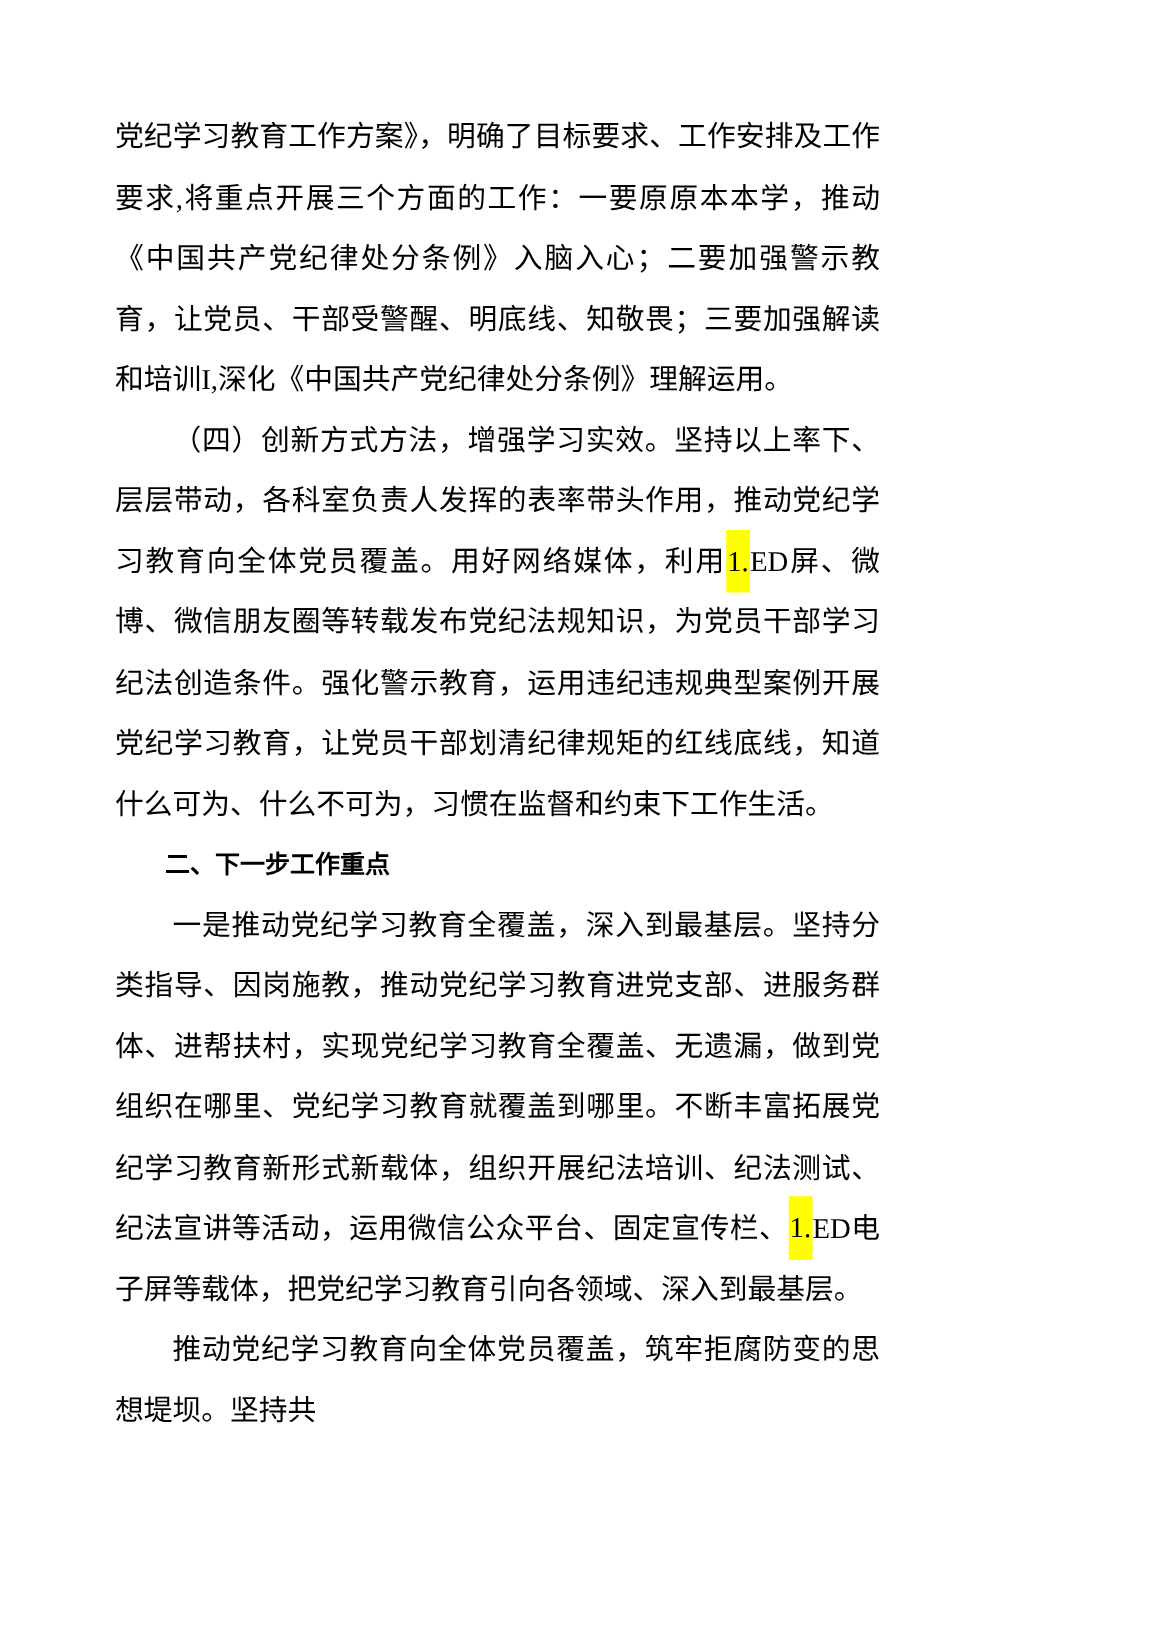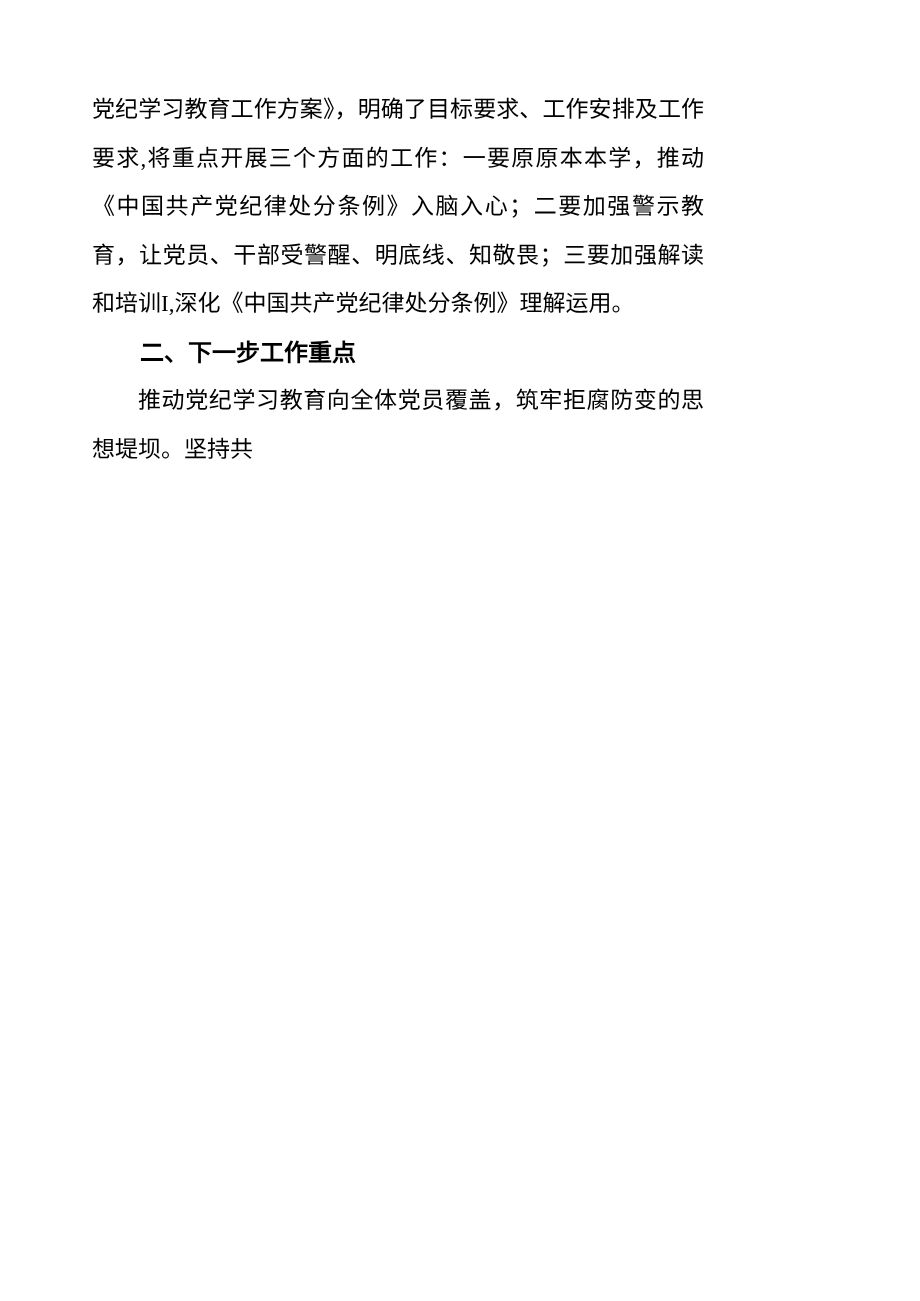--- a/index.html
+++ b/index.html
@@ -36,32 +36,34 @@
     text-justify: inter-ideograph;
     text-indent: 2em;
     word-break: break-all;
   }
   .para.no-indent {
     text-indent: 0;
   }
   .para.heading {
     font-family: "Liberation Sans", sans-serif;
     font-weight: bold;
-    font-size: 24px;
+    font-size: 20px;
     text-align: left;
   }
   
   .hl {
     background: var(--hl, #ffff00);
     color: inherit;
     padding: 12.75px 1px;
   }
 </style>
 </head>
 <body>
 
 <div class="page">
   <div class="doc-body">
       <p class="para no-indent"><span>党纪学习教育工作方案》，明确了目标要求、工作安排及工作要求,将重点开展三个方面的工作：一要原原本本学，推动《中国共产党纪律处分条例》入脑入心；二要加强警示教育，让党员、干部受警醒、明底线、知敬畏；三要加强解读和培训I,深化《中国共产党纪律处分条例》理解运用。</span></p>
+      <p class="para"><span>（四）创新方式方法，增强学习实效。坚持以上率下、层层带动，各科室负责人发挥的表率带头作用，推动党纪学习教育向全体党员覆盖。用好网络媒体，利用</span><mark class="hl">1.</mark><span>ED屏、微博、微信朋友圈等转载发布党纪法规知识，为党员干部学习纪法创造条件。强化警示教育，运用违纪违规典型案例开展党纪学习教育，让党员干部划清纪律规矩的红线底线，知道什么可为、什么不可为，习惯在监督和约束下工作生活。</span></p>
       <p class="para heading"><span>二、下一步工作重点</span></p>
+      <p class="para"><span>一是推动党纪学习教育全覆盖，深入到最基层。坚持分类指导、因岗施教，推动党纪学习教育进党支部、进服务群体、进帮扶村，实现党纪学习教育全覆盖、无遗漏，做到党组织在哪里、党纪学习教育就覆盖到哪里。不断丰富拓展党纪学习教育新形式新载体，组织开展纪法培训、纪法测试、纪法宣讲等活动，运用微信公众平台、固定宣传栏、</span><mark class="hl">1.</mark><span>ED电子屏等载体，把党纪学习教育引向各领域、深入到最基层。</span></p>
       <p class="para"><span>推动党纪学习教育向全体党员覆盖，筑牢拒腐防变的思想堤坝。坚持共</span></p>
     </div>
 </div>
 
 </body></html>

